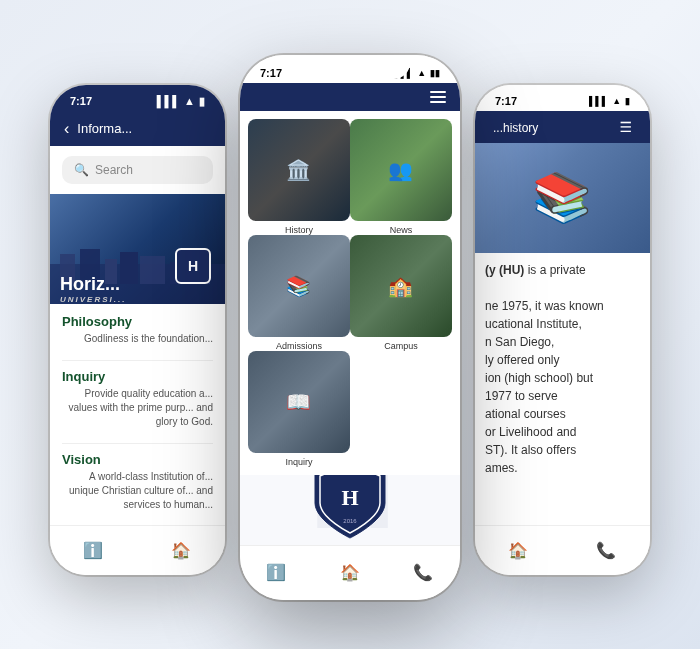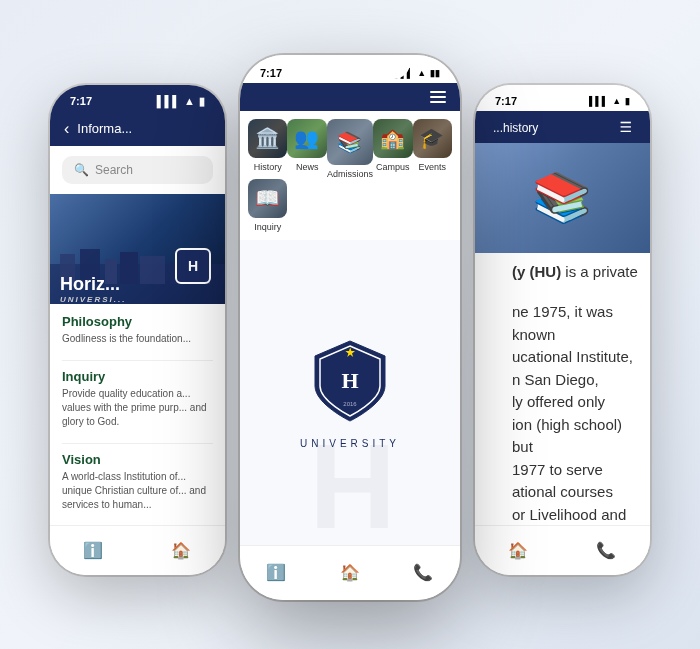--- a/index.html
+++ b/index.html
@@ -170,20 +170,21 @@
       font-weight: 700;
       color: #14532d;
       margin-bottom: 3px;
     }
 
     .section-text {
       font-size: 10px;
       color: #555;
       line-height: 1.4;
       margin-bottom: 14px;
+      text-align: right;
     }
 
     .divider {
       height: 1px;
       background: #eee;
       margin: 8px 0;
     }
 
     .phone-left .bottom-nav {
       height: 50px;
@@ -231,21 +232,21 @@
       display: block;
       width: 16px;
       height: 2px;
       background: #fff;
       border-radius: 1px;
     }
 
     .grid-container {
       padding: 8px;
       display: grid;
-      grid-template-columns: 1fr 1fr 1fr 1fr 1fr;
+      grid-template-columns: 1fr 1fr;
       flex-shrink: 0;
     }
 
     .grid-item {
       display: flex;
       flex-direction: column;
       align-items: center;
     }
 
     .grid-thumb {
@@ -376,24 +377,23 @@
       position: relative;
     }
 
     .phone-right .content-right {
       flex: 1;
       overflow: hidden;
       padding: 8px 10px;
     }
 
     .content-right-text {
-      font-size: 15px;
+      font-size: 12px;
       color: #333;
       line-height: 1.5;
-      margin-left: 27px;
     }
 
     .content-right-text .hu-bold {
       font-weight: 700;
     }
 
     .phone-right .bottom-nav {
       height: 50px;
       background: #fff;
       border-top: 1px solid #eee;
@@ -516,24 +516,20 @@
       </div>
       <div class="grid-item">
         <div class="grid-thumb thumb-admissions"></div>
         <div class="grid-label">Admissions</div>
       </div>
       <div class="grid-item">
         <div class="grid-thumb thumb-campus"></div>
         <div class="grid-label">Campus</div>
       </div>
       <div class="grid-item">
-        <div class="grid-thumb thumb-events"></div>
-        <div class="grid-label">Events</div>
-      </div>
-      <div class="grid-item">
         <div class="grid-thumb thumb-inquiry"></div>
         <div class="grid-label">Inquiry</div>
       </div>
     </div>
 
     <div class="splash-area">
       <div class="splash-bg"></div>
       <div class="splash-watermark">H</div>
 
       <div class="shield-logo-large">

